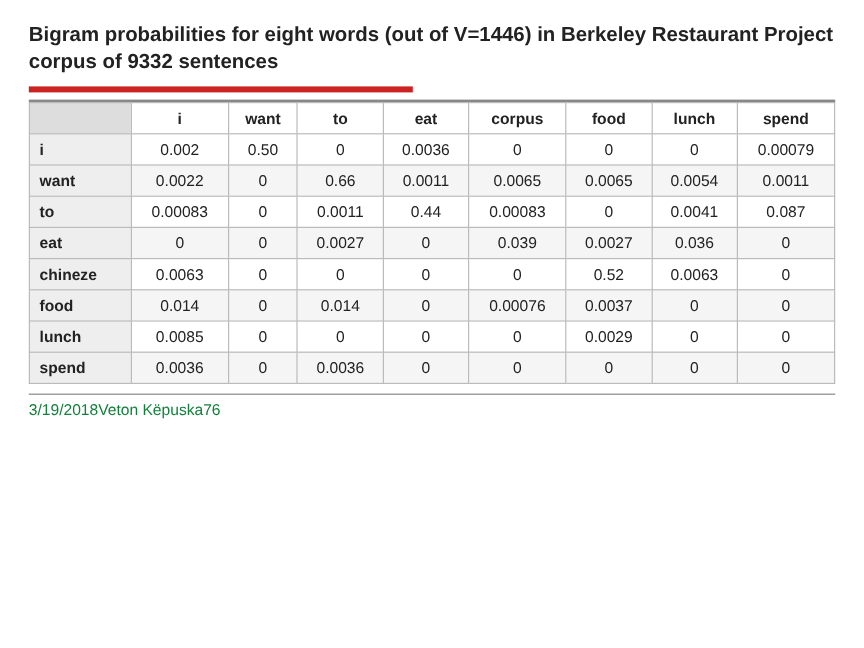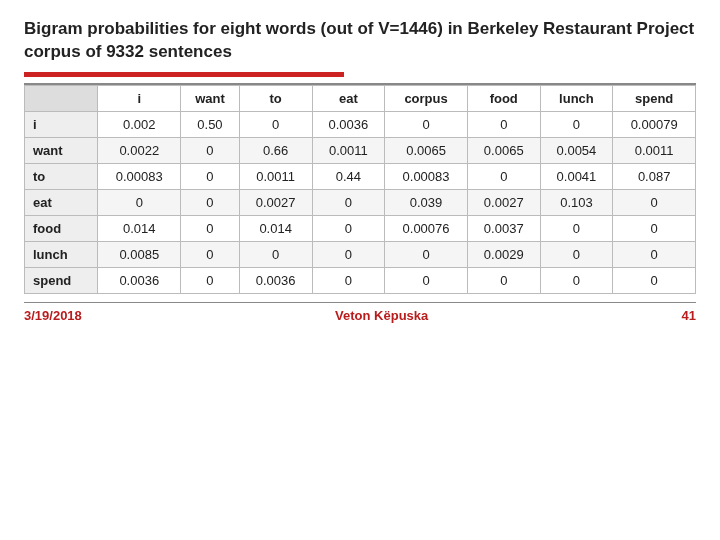--- a/index.html
+++ b/index.html
@@ -63,28 +63,27 @@
       padding-left: 8px;
     }
     tbody tr:nth-child(odd) td:not(:first-child) {
       background: #fff;
     }
     tbody tr:nth-child(even) td:not(:first-child) {
       background: #f5f5f5;
     }
     .footer {
       display: flex;
-      justify-content: space-between;
+      justify-content: flex-start;
       align-items: center;
       margin-top: 8px;
       border-top: 1.5px solid #888;
       padding-top: 5px;
       font-size: 13px;
-      color: #b91c1c;
-      font-weight: bold;
+      color: #15803d;
     }
   </style>
 </head>
 <body>
 
 <div class="page">
   <div class="title">Bigram probabilities for eight words (out of V=1446) in Berkeley Restaurant Project corpus of 9332 sentences</div>
   <div class="red-bar"></div>
   <div class="divider-top"></div>
   <table>
@@ -138,21 +137,32 @@
           <td>0.087</td>
         </tr>
         <tr>
           <td>eat</td>
           <td>0</td>
           <td>0</td>
           <td>0.0027</td>
           <td>0</td>
           <td>0.039</td>
           <td>0.0027</td>
-          <td>0.103</td>
+          <td>0.036</td>
+          <td>0</td>
+        </tr>
+        <tr>
+          <td>chineze</td>
+          <td>0.0063</td>
+          <td>0</td>
+          <td>0</td>
+          <td>0</td>
+          <td>0</td>
+          <td>0.52</td>
+          <td>0.0063</td>
           <td>0</td>
         </tr>
         <tr>
           <td>food</td>
           <td>0.014</td>
           <td>0</td>
           <td>0.014</td>
           <td>0</td>
           <td>0.00076</td>
           <td>0.0037</td>
@@ -179,15 +189,15 @@
           <td>0</td>
           <td>0</td>
           <td>0</td>
           <td>0</td>
         </tr>
       </tbody>
   </table>
   <div class="footer">
     <span>3/19/2018</span>
     <span>Veton Këpuska</span>
-    <span>41</span>
+    <span>76</span>
   </div>
 </div>
 
 </body></html>

